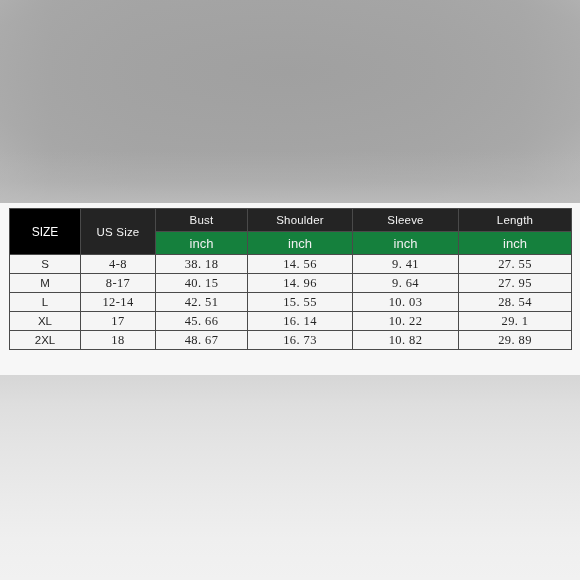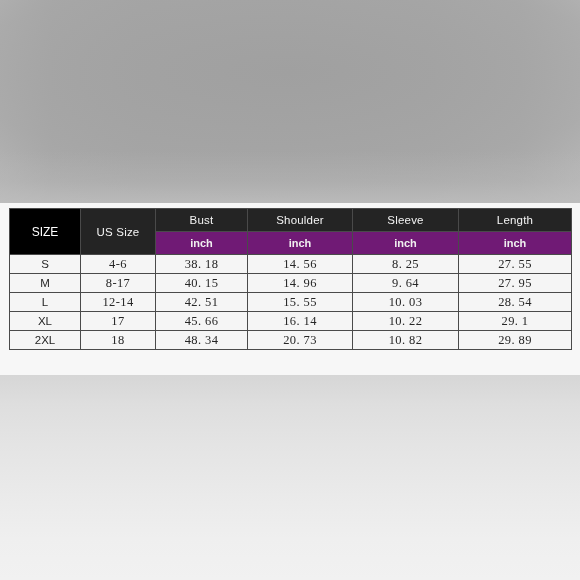--- a/index.html
+++ b/index.html
@@ -116,24 +116,24 @@
     height: 22px;
     letter-spacing: .2px;
   }
   th.hdr-black {
     background: #000000;
     color: #ffffff;
     font-size: 12px;
     font-weight: 400;
   }
   th.hdr-unit {
-    background: #701a75;
+    background: #15803d;
     color: #f0f0f0;
-    font-size: 11px;
-    font-weight: 700;
+    font-size: 13px;
+    font-weight: 400;
     height: 22px;
   }
 
   
   td.cell {
     background: #f5f5f5;
     color: #262626;
     font-family: "Liberation Serif", serif;
     font-size: 12.5px;
     height: 18px;
@@ -177,24 +177,24 @@
           <th class="hdr-unit">inch</th>
           <th class="hdr-unit">inch</th>
           <th class="hdr-unit">inch</th>
           <th class="hdr-unit">inch</th>
         </tr>
       </thead>
       <tbody>
 
         <tr>
           <td class="cell cell-size">S</td>
-          <td class="cell">4-6</td>
+          <td class="cell">4-8</td>
           <td class="cell">38. 18</td>
           <td class="cell">14. 56</td>
-          <td class="cell">8. 25</td>
+          <td class="cell">9. 41</td>
           <td class="cell">27. 55</td>
         </tr>
 
         <tr>
           <td class="cell cell-size">M</td>
           <td class="cell">8-17</td>
           <td class="cell">40. 15</td>
           <td class="cell">14. 96</td>
           <td class="cell">9. 64</td>
           <td class="cell">27. 95</td>
@@ -214,22 +214,22 @@
           <td class="cell">17</td>
           <td class="cell">45. 66</td>
           <td class="cell">16. 14</td>
           <td class="cell">10. 22</td>
           <td class="cell">29. 1</td>
         </tr>
 
         <tr>
           <td class="cell cell-size">2XL</td>
           <td class="cell">18</td>
-          <td class="cell">48. 34</td>
-          <td class="cell">20. 73</td>
+          <td class="cell">48. 67</td>
+          <td class="cell">16. 73</td>
           <td class="cell">10. 82</td>
           <td class="cell">29. 89</td>
         </tr>
 
       </tbody>
     </table>
   </div>
 
 </div>
 

